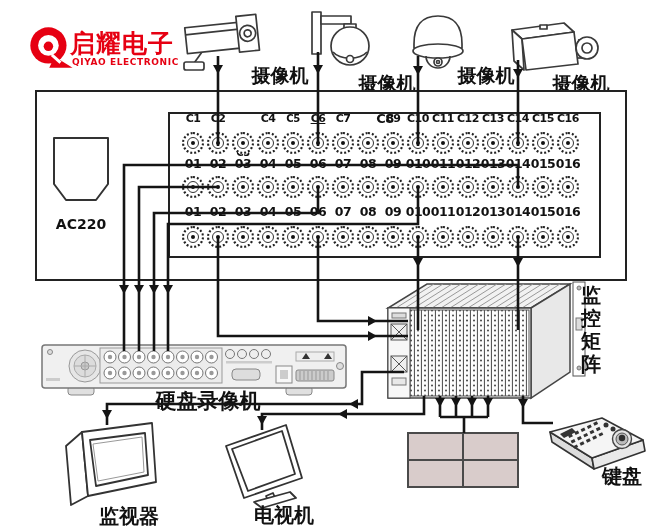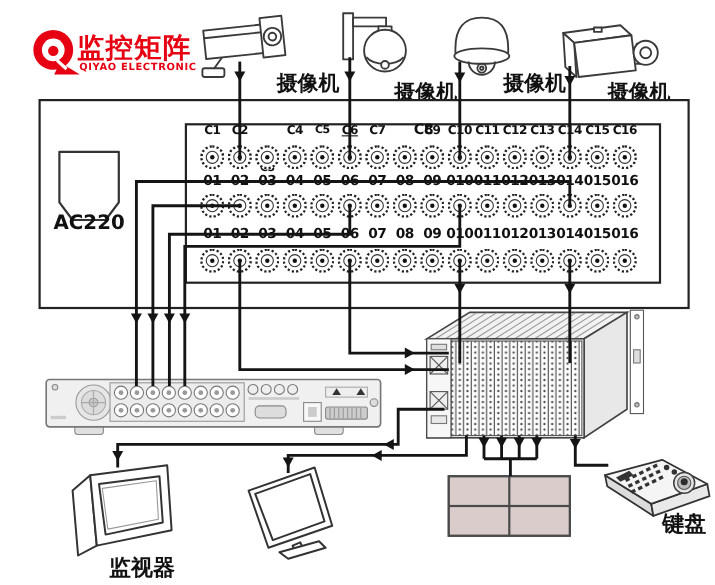--- a/index.html
+++ b/index.html
@@ -81,21 +81,21 @@
       <polygon points="518,399 528,399 523,408" class="arrow"></polygon>
     </svg>
 
   <svg class="abs" style="left:26px;top:20px" width="50" height="56" viewBox="0 0 58 58">
     <circle cx="26" cy="26" r="21" fill="#e60012"></circle>
     <circle cx="26" cy="26" r="12" fill="#fff"></circle>
     <circle cx="26" cy="27" r="5.5" fill="#e60012"></circle>
     <polygon points="33,39 54,52 27,52" fill="#e60012"></polygon>
     <line x1="30" y1="37" x2="40" y2="46" stroke="#fff" stroke-width="3.5"></line>
   </svg>
-  <div class="logo-title">监控矩阵</div>
+  <div class="logo-title">启耀电子</div>
   <div class="logo-sub">QIYAO ELECTRONIC</div>
 
   <svg class="abs" style="left:172px;top:4px" width="100" height="72" viewBox="0 0 100 72" fill="#fff" stroke="#3a3a3a" stroke-width="1.7" stroke-linejoin="round">
     <path d="M30 48 L20 62" fill="none"></path>
     <rect x="12" y="58" width="20" height="8" rx="2"></rect>
     <g transform="rotate(-6 50 34)">
       <rect x="14" y="20" width="56" height="26"></rect>
       <line x1="14" y1="27" x2="70" y2="27"></line>
       <rect x="66" y="14" width="20" height="36"></rect>
       <circle cx="76" cy="32" r="8"></circle>
@@ -130,21 +130,21 @@
   <div class="lbl" style="left:250px;top:63px;width:60px;font-size:19px">摄像机</div>
   <div class="lbl" style="left:357px;top:71px;width:60px;font-size:19px">摄像机</div>
   <div class="lbl" style="left:456px;top:63px;width:60px;font-size:19px">摄像机</div>
   <div class="lbl" style="left:551px;top:71px;width:60px;font-size:19px">摄像机</div>
 
   <div class="panel-outer"></div>
   <div class="panel-inner"></div>
   <svg class="abs" style="left:46px;top:134px" width="70" height="74" viewBox="0 0 70 74">
     <polygon points="8,4 62,4 62,50 50,66 20,66 8,50" fill="#fff" stroke="#333" stroke-width="2" stroke-linejoin="round"></polygon>
   </svg>
-  <div class="lbl" style="left:48px;top:192px;width:66px;font-size:18px">AC220</div>
+  <div class="lbl" style="left:48px;top:216px;width:66px;font-size:14px">AC220</div>
   <div id="connectors" class="abs" style="left:0;top:0;width:650px;height:532px">
       <span class="plabel" style="left: 172px; top: 112px; font-size: 11px;">C1</span>
       <div class="bnc" style="left: 182px; top: 132px;">
         <div class="bnc-mid">
           <div class="bnc-dot"></div>
         </div>
       </div>
       <span class="plabel" style="left: 197px; top: 112px; font-size: 11px;">C2</span>
       <div class="bnc" style="left: 207px; top: 132px;">
         <div class="bnc-mid">
@@ -497,20 +497,21 @@
         <line x1="264" y1="29" x2="264" y2="38"></line>
         <line x1="268" y1="29" x2="268" y2="38"></line>
         <line x1="272" y1="29" x2="272" y2="38"></line>
         <line x1="276" y1="29" x2="276" y2="38"></line>
         <line x1="280" y1="29" x2="280" y2="38"></line>
         <line x1="284" y1="29" x2="284" y2="38"></line>
         <line x1="288" y1="29" x2="288" y2="38"></line>
       </g>
     <circle cx="300" cy="24" r="3.5" fill="#ddd" stroke="#888"></circle>
   </svg>
+  <div class="lbl" style="left:148px;top:387px;width:120px;font-size:21px">硬盘录像机</div>
 
   <svg class="abs" style="left:380px;top:278px" width="210" height="126" viewBox="0 0 210 126">
     <defs>
       <pattern id="cardtex" width="7" height="5" patternUnits="userSpaceOnUse">
         <rect width="7" height="5" fill="#fdfdfd"></rect>
         <line x1="6.5" y1="0" x2="6.5" y2="5" stroke="#5a5a5a" stroke-width="1.2"></line>
         <circle cx="3" cy="2.5" r="1" fill="#444"></circle>
       </pattern>
       <clipPath id="topclip">
           <polygon points="8,30 151,30 190,6 47,6"></polygon>
@@ -548,35 +549,37 @@
       <line x1="11" y1="46" x2="27" y2="62" stroke="#555"></line>
         <line x1="27" y1="46" x2="11" y2="62" stroke="#555"></line>
     </g>
     <g>
       <rect x="11" y="78" width="16" height="16" fill="#eee" stroke="#555"></rect>
       <line x1="11" y1="78" x2="27" y2="94" stroke="#555"></line>
         <line x1="27" y1="78" x2="11" y2="94" stroke="#555"></line>
     </g>
     <rect x="12" y="100" width="14" height="7" fill="#e8e8e8" stroke="#777"></rect>
   </svg>
+  <div class="matrix-label">监控矩阵</div>
 
   <svg class="abs" style="left:56px;top:416px" width="104" height="94" viewBox="0 0 104 94" fill="#fff" stroke="#333" stroke-width="1.8" stroke-linejoin="round">
     <polygon points="10,30 26,16 32,80 15,89"></polygon>
     <polygon points="26,16 96,7 100,66 32,80"></polygon>
     <polygon points="34,24 89,17 92,59 40,70"></polygon>
     <polygon points="37,28 86,21 88,56 42,65" stroke="#999" stroke-width="1" fill="none"></polygon>
   </svg>
   <div class="lbl" style="left:94px;top:503px;width:70px;font-size:20px">监视器</div>
 
   <svg class="abs" style="left:210px;top:418px" width="104" height="94" viewBox="0 0 104 94" fill="#fff" stroke="#333" stroke-width="1.8" stroke-linejoin="round">
     <polygon points="56,78 63,75 66,82 59,85"></polygon>
     <polygon points="44,84 80,74 86,80 52,90"></polygon>
     <polygon points="16,28 76,7 92,60 34,80"></polygon>
     <polygon points="22,31 72,13 85,56 38,73"></polygon>
   </svg>
+  <div class="lbl" style="left:250px;top:502px;width:68px;font-size:20px">电视机</div>
 
   <div class="wall">
     <div class="wall-cell"></div>
     <div class="wall-cell"></div>
     <div class="wall-cell"></div>
     <div class="wall-cell"></div>
   </div>
 
   <svg class="abs" style="left:540px;top:408px" width="112" height="88" viewBox="0 0 112 88" stroke-linejoin="round">
     <polygon points="10,24 52,50 54,61 12,34" fill="#dcdcdc" stroke="#333" stroke-width="1.6"></polygon>

